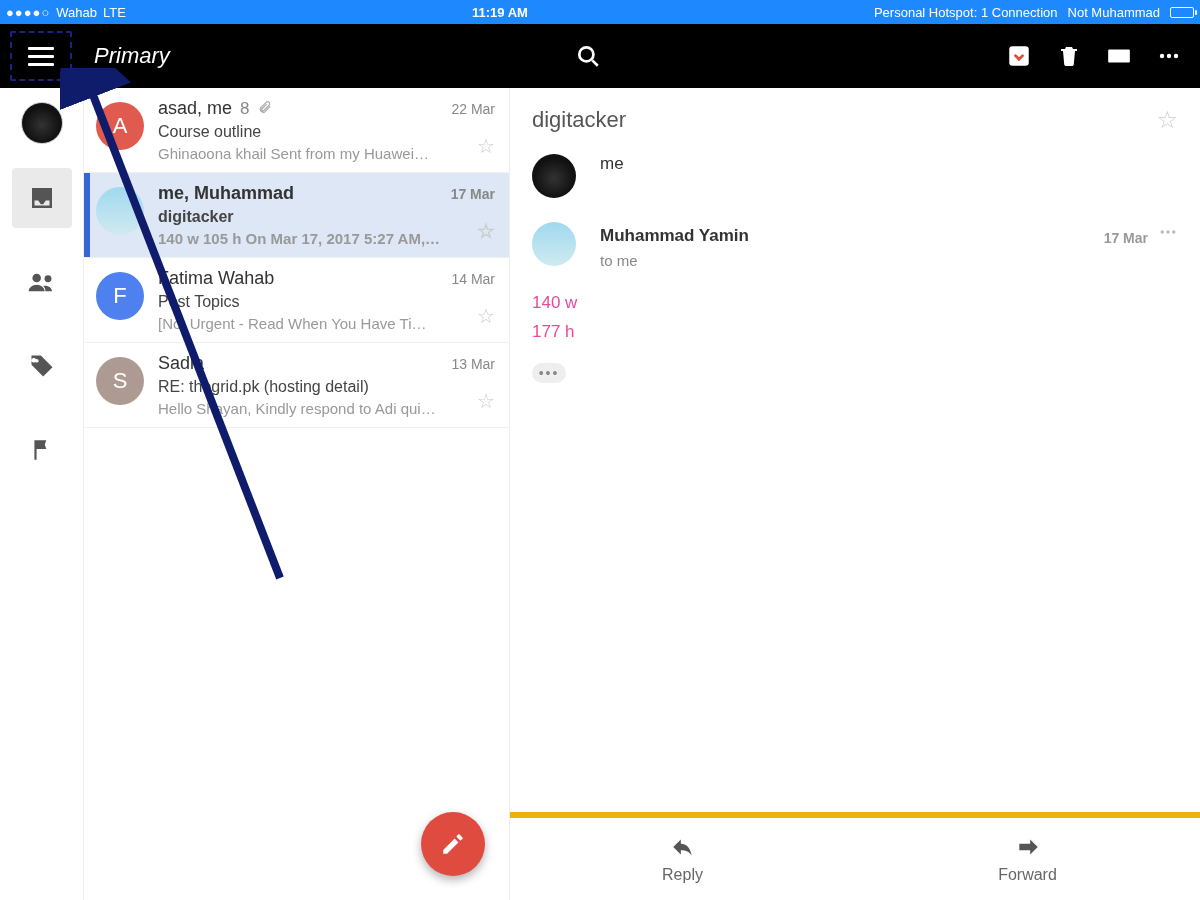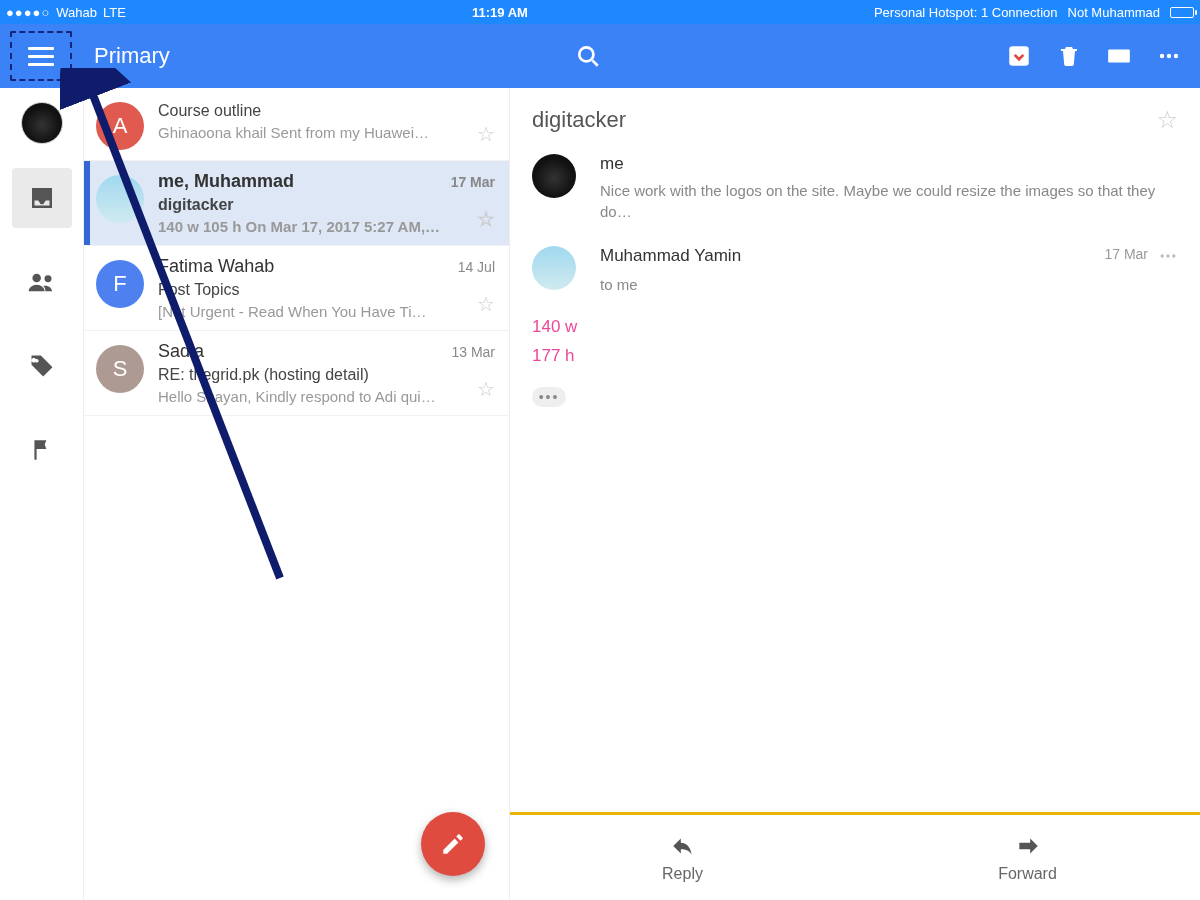--- a/index.html
+++ b/index.html
@@ -7,21 +7,21 @@
   
   .status-bar { height: 24px; background: #1e88ff; color: #fff; display: flex; align-items: center; font-size: 13px; padding: 0 6px; }
   .status-left { display: flex; align-items: center; gap: 6px; }
   .dots { letter-spacing: 1px; }
   .status-center { flex: 1; text-align: center; font-weight: 600; }
   .status-right { display: flex; align-items: center; gap: 10px; }
   .battery { width: 24px; height: 11px; border: 1.5px solid #fff; border-radius: 2px; position: relative; }
   .battery::after { content:""; position:absolute; right:-4px; top:2px; width:2px; height:5px; background:#fff; border-radius:1px; }
   .battery-fill { background:#fff; height:100%; width:35%; }
   
-  .toolbar { height: 64px; background: #3b82f6; color: #fff; display: flex; align-items: center; padding: 8px 10px; }
+  .toolbar { height: 64px; background: #000000; color: #fff; display: flex; align-items: center; padding: 8px 10px; font-style: italic; }
   .menu-btn { width: 62px; height: 50px; display:flex; align-items:center; justify-content:center; border: 2px dashed #1a237e; border-radius:2px; position:relative; }
   .hamburger { display:flex; flex-direction:column; gap:5px; }
   .hamburger span { display:block; width:26px; height:3px; background:#fff; border-radius:1px; }
   .title { font-size: 22px; margin-left: 22px; font-weight: 400; }
   .spacer { flex:1; }
   .search-btn { width:48px; display:flex; justify-content:center; }
   .toolbar-icons { display:flex; gap: 24px; margin-right: 8px; align-items:center; }
   .icon { width:26px; height:26px; display:inline-flex; align-items:center; justify-content:center; }
   
   .main { display:flex; height: calc(900px - 24px - 64px); }
@@ -52,27 +52,27 @@
   .detail-header { display:flex; align-items:center; padding: 18px 22px 8px; }
   .thread-title { font-size:22px; color:#555; }
   .star-head { margin-left:auto; color:#ccc; font-size:24px; }
   .msg { display:flex; padding: 12px 22px; gap:24px; }
   .msg-av { width:44px; height:44px; border-radius:50%; flex-shrink:0; }
   .msg-av.dark { background: radial-gradient(circle at 50% 55%, #333 0%, #111 60%); }
   .msg-av.light { background: linear-gradient(#a0d8ef,#d0eaf0); }
   .msg-body { flex:1; }
   .msg-from { font-size:17px; color:#333; }
   .msg-snippet { font-size:15px; color:#888; margin-top:6px; line-height:1.4; }
-  .msg-meta { display:flex; align-items:flex-start; gap:10px; }
+  .msg-meta { display:flex; align-items:flex-end; gap:10px;font-weight:bold; }
   .msg-date { color:#999; font-size:14px; margin-left:auto; }
   .msg-more { color:#aaa; }
   .msg-to { color:#888; font-size:15px; margin-top:6px; }
   .body-text { padding: 8px 22px; color:#ec4899; font-size:17px; line-height:1.7; }
   .ellipsis-btn { margin: 8px 22px; width:34px; height:20px; background:#eee; border-radius:10px; color:#888; display:flex; align-items:center; justify-content:center; font-size:14px; letter-spacing:2px; }
-  .actions { margin-top:auto; border-top:3px solid #eab308; display:flex; height:88px; }
+  .actions { margin-top:auto; border-top:6px solid #eab308; display:flex; height:88px; }
   .action { flex:1; display:flex; flex-direction:column; align-items:center; justify-content:center; color:#666; gap:6px; font-size:16px; }
   
   .arrow-svg { position:absolute; left: 60px; top: 68px; pointer-events:none; }
 </style>
 </head>
 <body>
 
 <div class="status-bar">
   <div class="status-left">
     <span class="dots">●●●●○</span>
@@ -158,20 +158,28 @@
           <path d="M5 3h11l-1.5 4L16 11H7v10H5V3z"></path>
         </svg>
     </div>
   </div>
 
   <div class="list">
     <div id="email-rows">
         <div class="row">
     <div class="av" style="background:#e05a4f">A</div>
     <div class="row-body">
+      <div class="row-top">
+        <span class="sender">asad, me</span>
+        <span class="count">8</span>
+        <span class="attach"><svg width="14" height="14" viewBox="0 0 24 24" fill="none" stroke="#aaa" stroke-width="2">
+                  <path d="M21 11l-9 9a5 5 0 01-7-7l9-9a3.5 3.5 0 015 5l-9 9a2 2 0 01-3-3l8-8"></path>
+                </svg></span>
+        <span class="date">22 Mar</span>
+      </div>
       <div class="subject">Course outline</div>
       <div class="snippet">Ghinaoona khail Sent from my Huawei…</div>
     </div>
     <span class="star">☆</span>
   </div>
         <div class="row selected">
     <div class="av img"></div>
     <div class="row-body">
       <div class="row-top">
         <span class="sender">me, Muhammad</span>
@@ -182,21 +190,21 @@
       <div class="snippet">140 w 105 h On Mar 17, 2017 5:27 AM,…</div>
     </div>
     <span class="star">☆</span>
   </div>
         <div class="row">
     <div class="av" style="background:#4e80ef">F</div>
     <div class="row-body">
       <div class="row-top">
         <span class="sender">Fatima Wahab</span>
 
-        <span class="date">14 Jul</span>
+        <span class="date">14 Mar</span>
       </div>
       <div class="subject">Post Topics</div>
       <div class="snippet">[Not Urgent - Read When You Have Ti…</div>
     </div>
     <span class="star">☆</span>
   </div>
         <div class="row">
     <div class="av" style="background:#ad9a92">S</div>
     <div class="row-body">
       <div class="row-top">
@@ -220,21 +228,20 @@
   <div class="detail">
     <div class="detail-header">
       <div class="thread-title">digitacker</div>
       <div class="star-head">☆</div>
     </div>
 
     <div class="msg">
       <div class="msg-av dark"></div>
       <div class="msg-body">
         <div class="msg-from">me</div>
-        <div class="msg-snippet">Nice work with the logos on the site. Maybe we could resize the images so that they do…</div>
       </div>
     </div>
 
     <div class="msg" style="align-items:flex-start;">
       <div class="msg-av light"></div>
       <div class="msg-body">
         <div class="msg-meta">
           <div class="msg-from">Muhammad Yamin</div>
           <div class="msg-date">17 Mar</div>
           <div class="msg-more">

